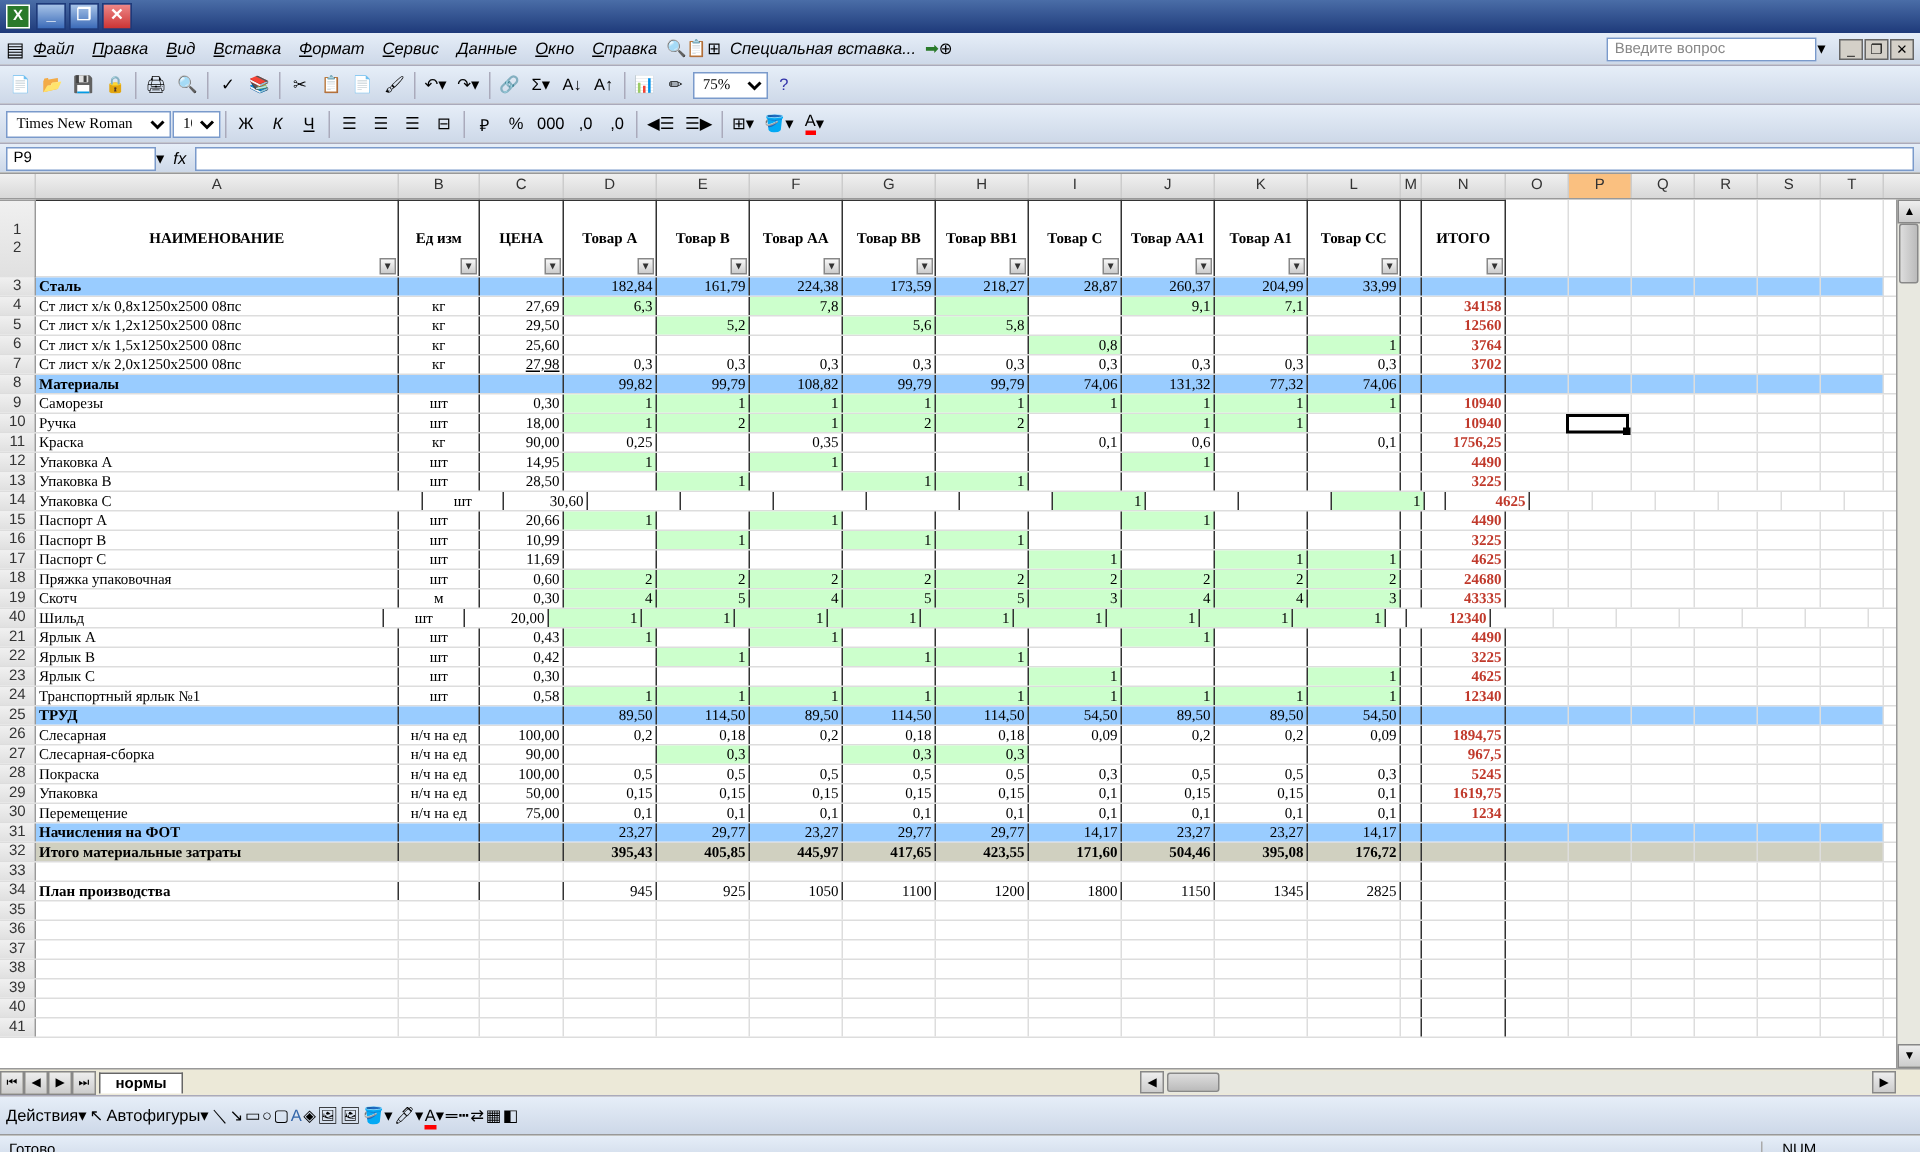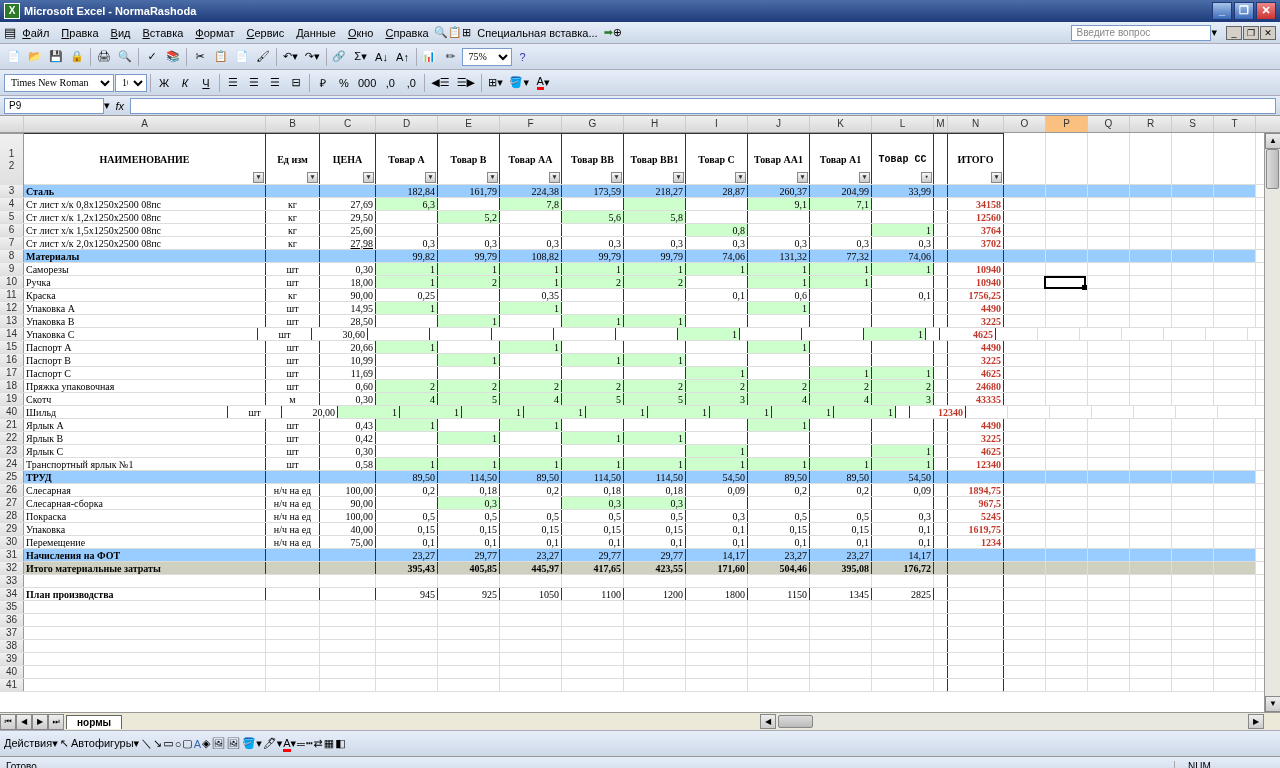--- a/index.html
+++ b/index.html
@@ -6,21 +6,21 @@
 body { font-family: Tahoma, sans-serif; font-size: 11px; background: #ece9d8; overflow: hidden; width: 1280px; height: 768px; }
 
 .titlebar { height: 22px; background: linear-gradient(#4a6da7, #1e3a7a); color: #fff; display: flex; align-items: center; padding: 0 4px; }
 .titlebar .icon { width: 16px; height: 16px; background: #2a7a2a; border: 1px solid #fff; margin-right: 4px; font-size: 10px; text-align: center; line-height: 14px; font-weight: bold; }
 .titlebar .title { flex: 1; font-weight: bold; }
 .titlebar .winbtns { display: flex; gap: 2px; }
 .titlebar .winbtn { width: 20px; height: 18px; background: linear-gradient(#a8c4e8, #3a6ab8); border: 1px solid #1e3a7a; color: #fff; text-align: center; line-height: 14px; cursor: pointer; font-family: Arial; font-weight: bold; }
 .titlebar .winbtn.close { background: linear-gradient(#e88, #c33); }
 
 .menubar { height: 22px; background: linear-gradient(#e6eef8, #cdd8e8); display: flex; align-items: center; padding: 0 4px; border-bottom: 1px solid #aab; position: relative; }
-.menubar .menu-item { padding: 2px 6px; cursor: pointer; }
+.menubar .menu-item { padding: 2px 6px; cursor: pointer; font-style: italic; }
 .menubar .spacer { flex: 1; }
 .menubar .ask-box { width: 140px; height: 16px; border: 1px solid #7a9acb; background: #fff; color: #888; padding: 0 4px; font-size: 10px; line-height: 14px; }
 .menubar .docbtns { display: flex; margin-left: 8px; }
 .menubar .docbtn { width: 16px; height: 14px; border: 1px solid #666; background: #d4d0c8; margin-left: 1px; text-align: center; font-size: 9px; line-height: 12px; cursor: pointer; }
 
 .toolbar { height: 26px; background: linear-gradient(#e6eef8, #cdd8e8); display: flex; align-items: center; padding: 0 4px; border-bottom: 1px solid #aab; gap: 1px; }
 .toolbar .btn { min-width: 20px; height: 20px; border: 1px solid transparent; display: flex; align-items: center; justify-content: center; cursor: pointer; font-size: 11px; padding: 0 2px; }
 .toolbar .sep { width: 1px; height: 18px; background: #aab; margin: 0 2px; }
 .toolbar .zoom { width: 50px; height: 18px; border: 1px solid #7a9acb; background: #fff; font-size: 10px; padding: 0 2px; }
 .toolbar .fontname { width: 110px; height: 18px; border: 1px solid #7a9acb; background: #fff; font-size: 10px; padding: 0 2px; }
@@ -83,21 +83,20 @@
 .statusbar .st-left { flex: 1; }
 .statusbar .st-cell { width: 50px; border-left: 1px solid #aaa; text-align: center; padding: 0 4px; }
 
 .u { text-decoration: underline; }
 </style>
 </head>
 <body>
 
 <div class="titlebar">
   <div class="icon">X</div>
-  <div class="title">Microsoft Excel - NormaRashoda</div>
   <div class="winbtns">
     <div class="winbtn">_</div>
     <div class="winbtn">❐</div>
     <div class="winbtn close">✕</div>
   </div>
 </div>
 
 <div class="menubar">
   <div class="btn" style="font-size:13px">▤</div>
   <span id="menus"><span class="menu-item"><span class="u">Ф</span>айл</span><span class="menu-item"><span class="u">П</span>равка</span><span class="menu-item"><span class="u">В</span>ид</span><span class="menu-item"><span class="u">В</span>ставка</span><span class="menu-item"><span class="u">Ф</span>ормат</span><span class="menu-item"><span class="u">С</span>ервис</span><span class="menu-item"><span class="u">Д</span>анные</span><span class="menu-item"><span class="u">О</span>кно</span><span class="menu-item"><span class="u">С</span>правка</span></span>
@@ -248,21 +247,21 @@
             <span class="fbtn">▾</span>
           </div>
           <div class="cell c b" style="width: 62px;">
             <span>Товар AA1</span>
             <span class="fbtn">▾</span>
           </div>
           <div class="cell c b" style="width: 62px;">
             <span>Товар A1</span>
             <span class="fbtn">▾</span>
           </div>
-          <div class="cell c b" style="width: 62px; font-family: Liberation Mono, monospace;">
+          <div class="cell c b" style="width: 62px;">
             <span>Товар CC</span>
             <span class="fbtn">▾</span>
           </div>
           <div class="cell c b" style="width: 14px;"></div>
           <div class="cell c b" style="width: 56px;">
             <span>ИТОГО</span>
             <span class="fbtn">▾</span>
           </div>
           <div class="cell" style="width: 42px; border-right: 1px solid rgb(221, 221, 221); border-top: none;"></div>
           <div class="cell" style="width: 42px; border-right: 1px solid rgb(221, 221, 221); border-top: none;"></div>
@@ -519,21 +518,21 @@
           <div class="cell r itogo" style="width: 56px;">3225</div>
           <div class="cell" style="width: 42px; border-right: 1px solid rgb(221, 221, 221);"></div>
           <div class="cell" style="width: 42px; border-right: 1px solid rgb(221, 221, 221);"></div>
           <div class="cell" style="width: 42px; border-right: 1px solid rgb(221, 221, 221);"></div>
           <div class="cell" style="width: 42px; border-right: 1px solid rgb(221, 221, 221);"></div>
           <div class="cell" style="width: 42px; border-right: 1px solid rgb(221, 221, 221);"></div>
           <div class="cell" style="width: 42px; border-right: 1px solid rgb(221, 221, 221);"></div>
         </div>
         <div class="row data">
           <div class="rh">14</div>
-          <div class="cell" style="width: 234px;">Упаковка C</div>
+          <div class="cell" style="width: 258px;">Упаковка C</div>
           <div class="cell c" style="width: 54px;">шт</div>
           <div class="cell r" style="width: 56px;">30,60</div>
           <div class="cell r" style="width: 62px;"></div>
           <div class="cell r" style="width: 62px;"></div>
           <div class="cell r" style="width: 62px;"></div>
           <div class="cell r" style="width: 62px;"></div>
           <div class="cell r" style="width: 62px;"></div>
           <div class="cell r green" style="width: 62px;">1</div>
           <div class="cell r" style="width: 62px;"></div>
           <div class="cell r" style="width: 62px;"></div>
@@ -657,21 +656,21 @@
           <div class="cell r itogo" style="width: 56px;">43335</div>
           <div class="cell" style="width: 42px; border-right: 1px solid rgb(221, 221, 221);"></div>
           <div class="cell" style="width: 42px; border-right: 1px solid rgb(221, 221, 221);"></div>
           <div class="cell" style="width: 42px; border-right: 1px solid rgb(221, 221, 221);"></div>
           <div class="cell" style="width: 42px; border-right: 1px solid rgb(221, 221, 221);"></div>
           <div class="cell" style="width: 42px; border-right: 1px solid rgb(221, 221, 221);"></div>
           <div class="cell" style="width: 42px; border-right: 1px solid rgb(221, 221, 221);"></div>
         </div>
         <div class="row data">
           <div class="rh">40</div>
-          <div class="cell" style="width: 204px;">Шильд</div>
+          <div class="cell" style="width: 232px;">Шильд</div>
           <div class="cell c" style="width: 54px;">шт</div>
           <div class="cell r" style="width: 56px;">20,00</div>
           <div class="cell r green" style="width: 62px;">1</div>
           <div class="cell r green" style="width: 62px;">1</div>
           <div class="cell r green" style="width: 62px;">1</div>
           <div class="cell r green" style="width: 62px;">1</div>
           <div class="cell r green" style="width: 62px;">1</div>
           <div class="cell r green" style="width: 62px;">1</div>
           <div class="cell r green" style="width: 62px;">1</div>
           <div class="cell r green" style="width: 62px;">1</div>
@@ -866,21 +865,21 @@
           <div class="cell" style="width: 42px; border-right: 1px solid rgb(221, 221, 221);"></div>
           <div class="cell" style="width: 42px; border-right: 1px solid rgb(221, 221, 221);"></div>
           <div class="cell" style="width: 42px; border-right: 1px solid rgb(221, 221, 221);"></div>
           <div class="cell" style="width: 42px; border-right: 1px solid rgb(221, 221, 221);"></div>
           <div class="cell" style="width: 42px; border-right: 1px solid rgb(221, 221, 221);"></div>
         </div>
         <div class="row data">
           <div class="rh">29</div>
           <div class="cell" style="width: 242px;">Упаковка</div>
           <div class="cell c" style="width: 54px;">н/ч на ед</div>
-          <div class="cell r" style="width: 56px;">40,00</div>
+          <div class="cell r" style="width: 56px;">50,00</div>
           <div class="cell r" style="width: 62px;">0,15</div>
           <div class="cell r" style="width: 62px;">0,15</div>
           <div class="cell r" style="width: 62px;">0,15</div>
           <div class="cell r" style="width: 62px;">0,15</div>
           <div class="cell r" style="width: 62px;">0,15</div>
           <div class="cell r" style="width: 62px;">0,1</div>
           <div class="cell r" style="width: 62px;">0,15</div>
           <div class="cell r" style="width: 62px;">0,15</div>
           <div class="cell r" style="width: 62px;">0,1</div>
           <div class="cell" style="width: 14px;"></div>

